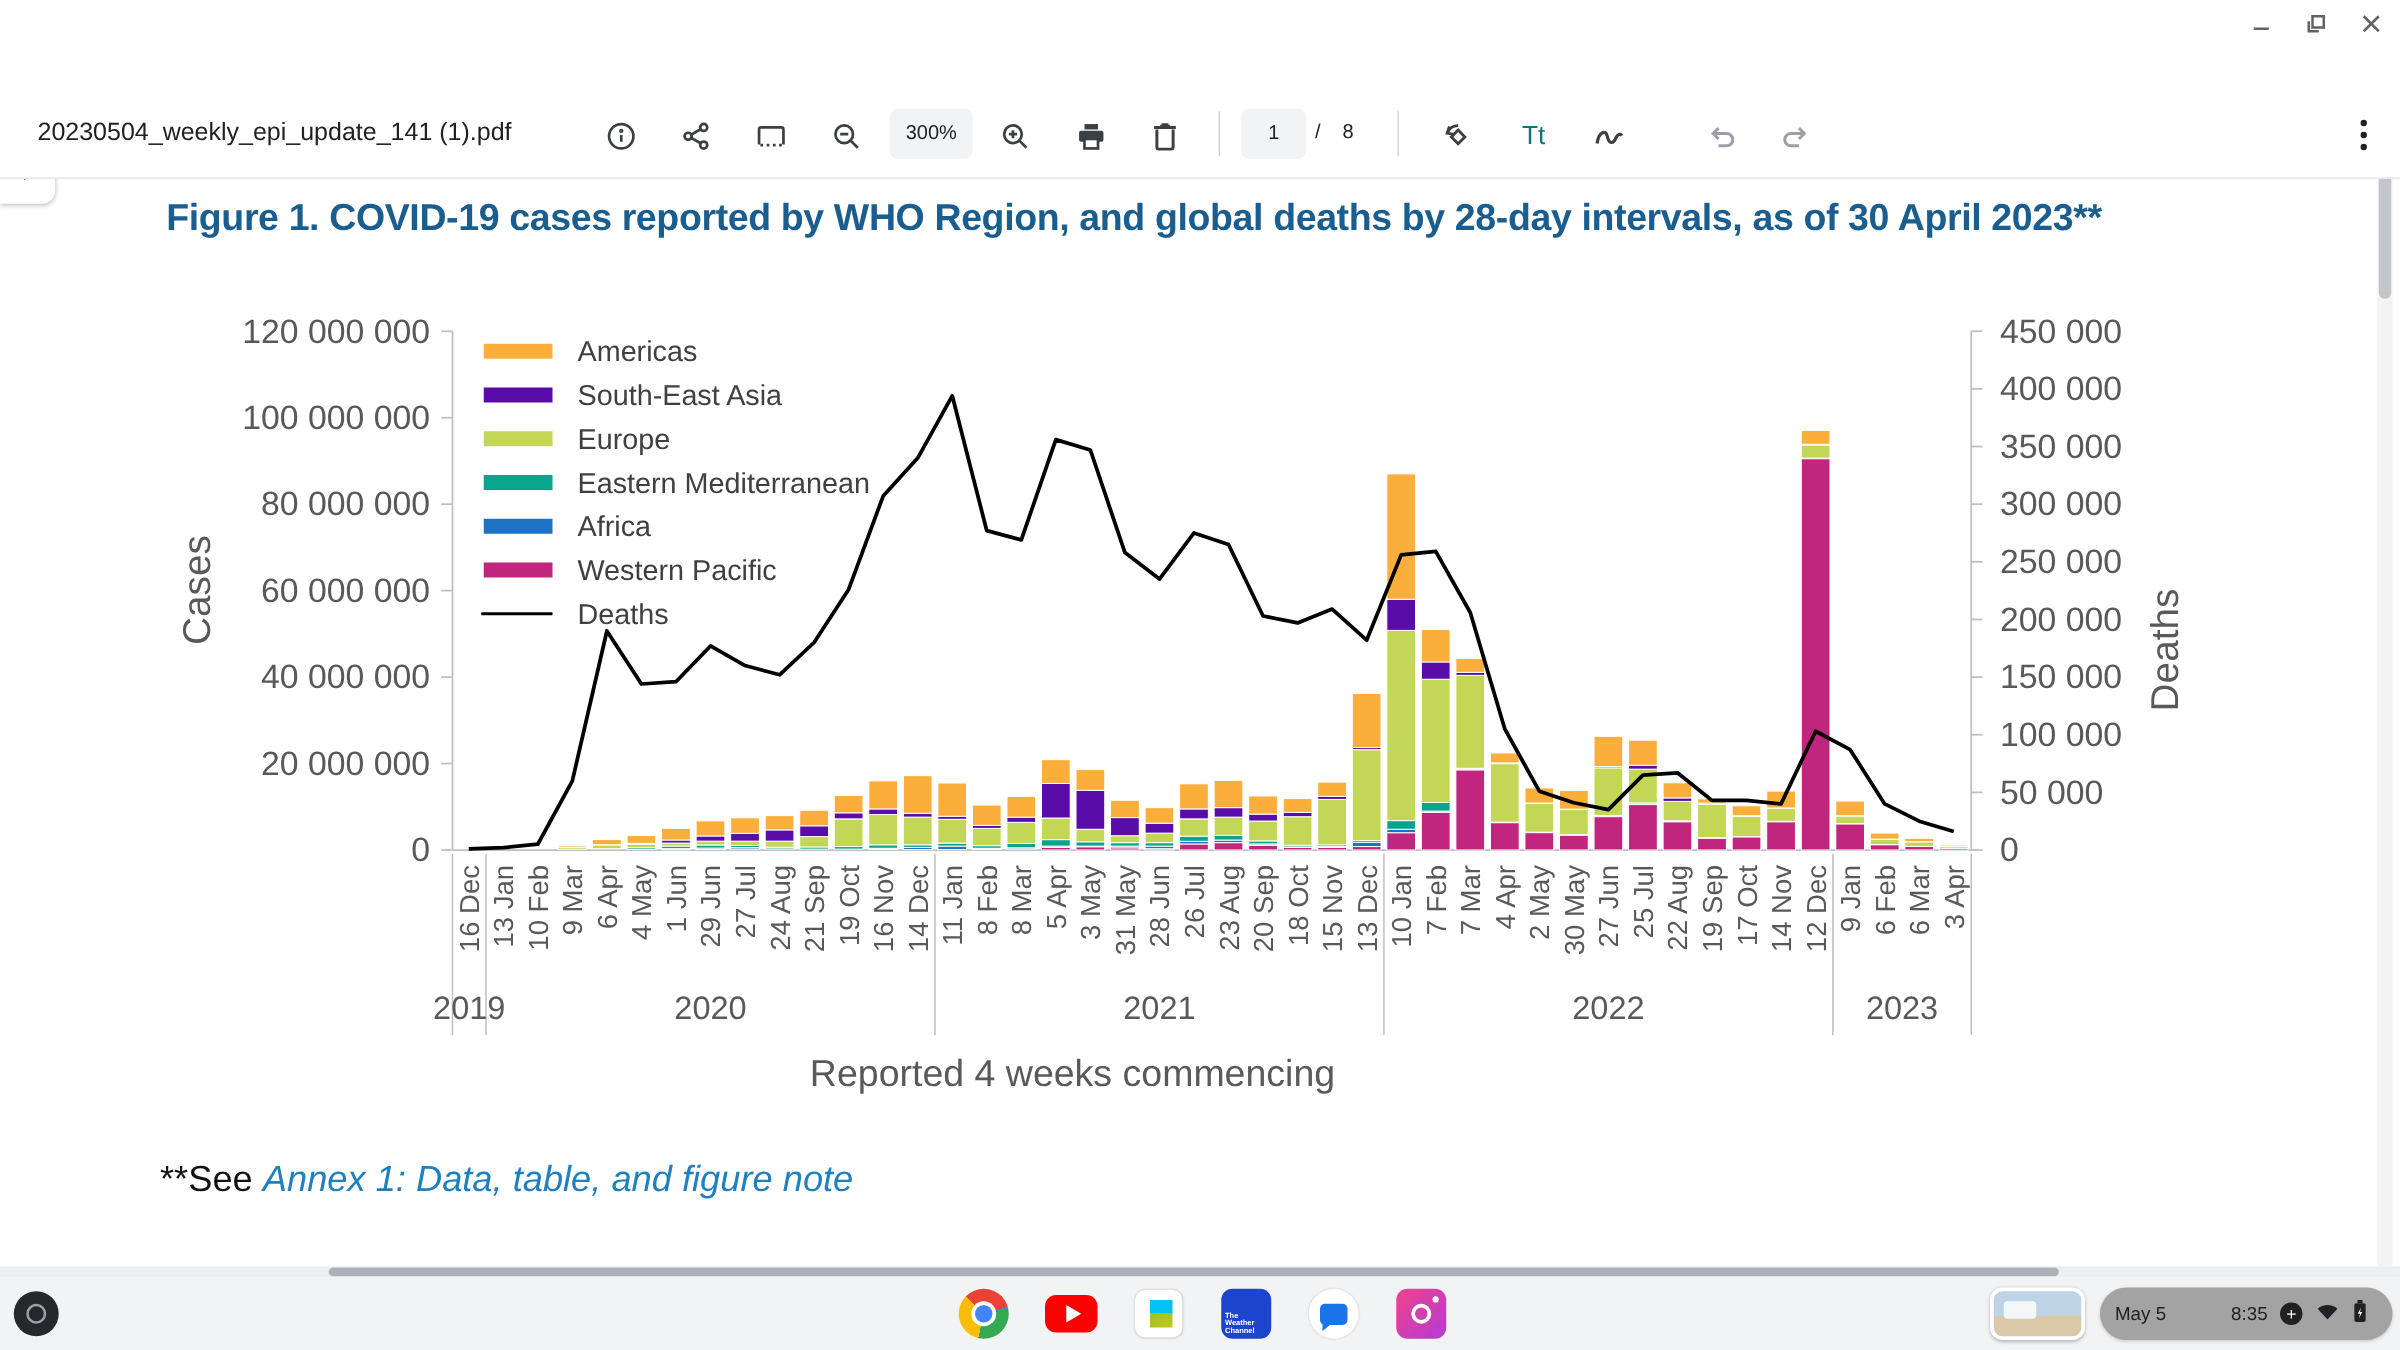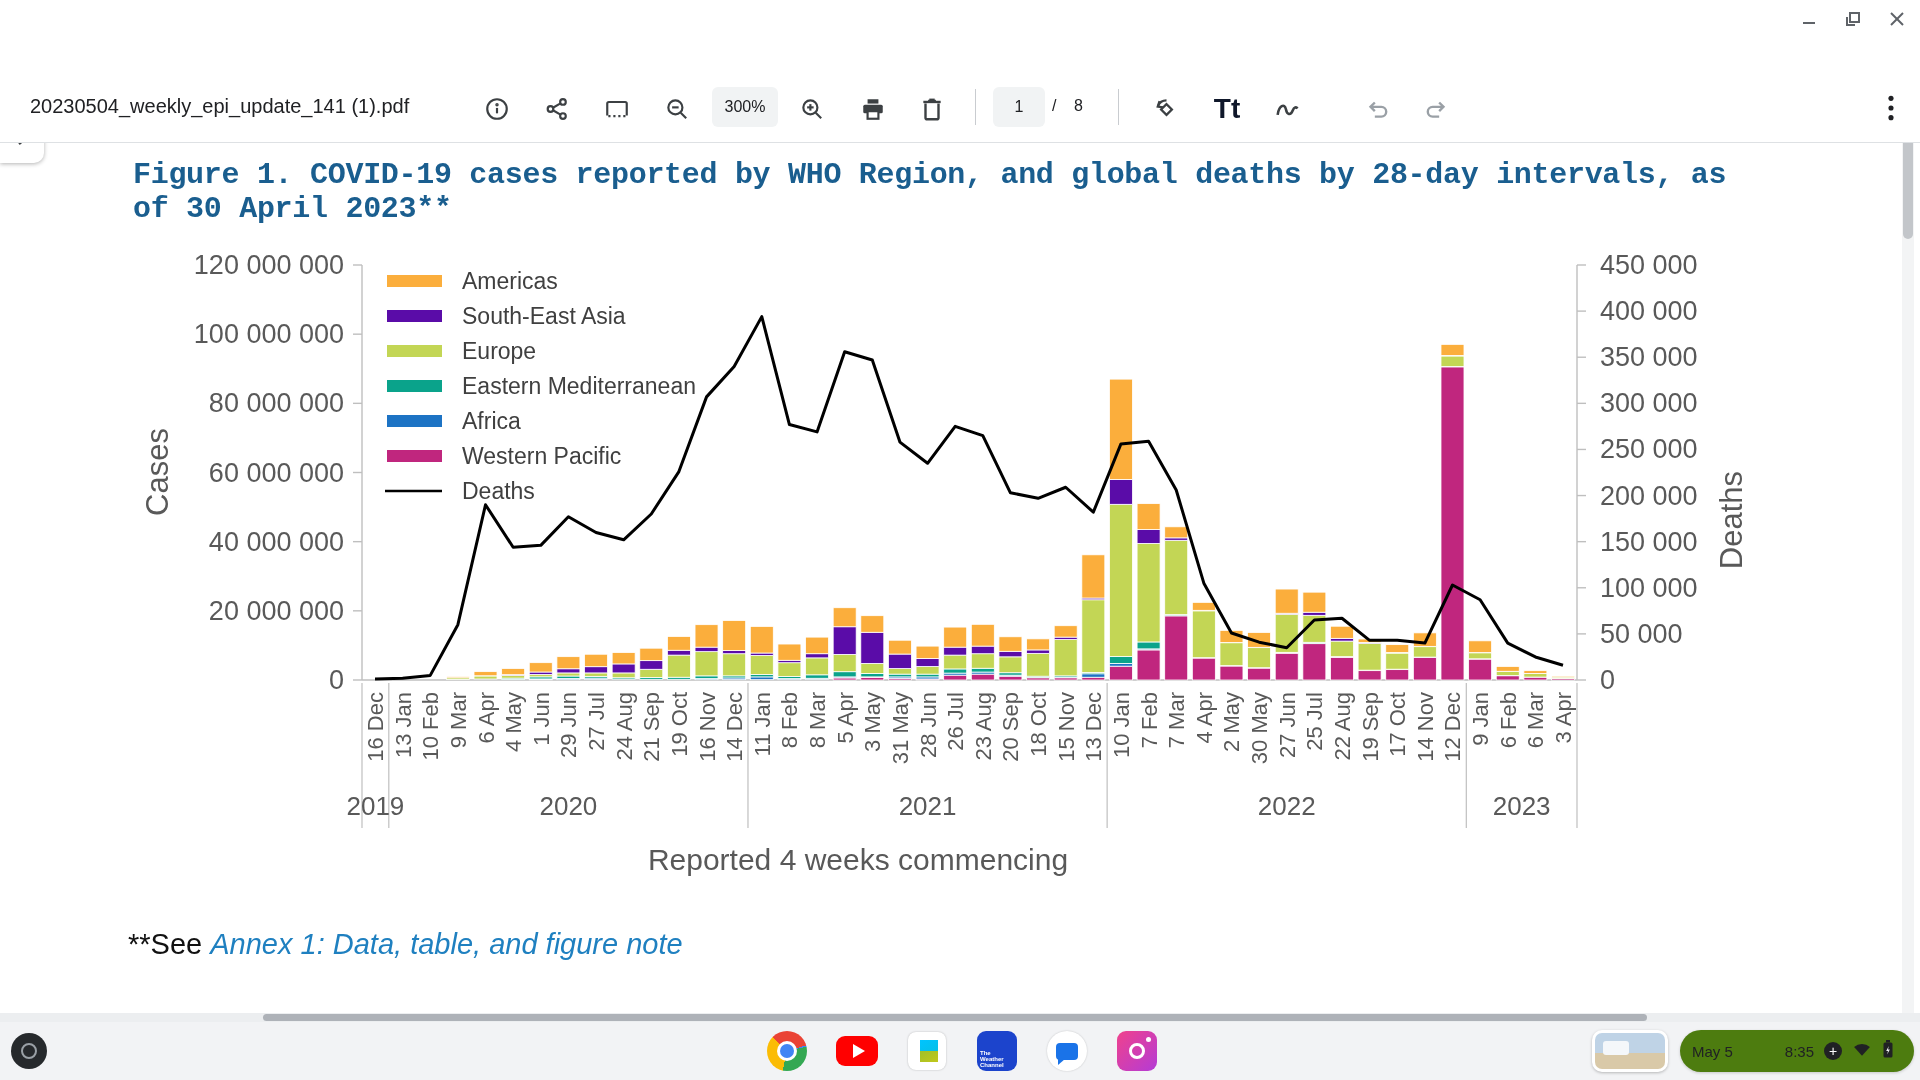--- a/index.html
+++ b/index.html
@@ -16,36 +16,36 @@
   .tb-btn svg { display:block; }
   .zoom-pill { position:absolute; left:712px; top:52px; width:66px; height:40px; background:#F1F3F4;
                border-radius:6px; display:flex; align-items:center; justify-content:center;
                font-size:16px; color:#202124; }
   .page-box { position:absolute; left:993px; top:52px; width:52px; height:40px; background:#F1F3F4;
               border-radius:6px; display:flex; align-items:center; justify-content:center;
               font-size:16px; color:#202124; }
   .page-sep { position:absolute; left:1052px; top:62px; font-size:16px; color:#202124; }
   .page-total { position:absolute; left:1074px; top:62px; font-size:16px; color:#202124; }
   .tb-divider { position:absolute; top:54px; width:1px; height:36px; background:#C9CCD0; }
-  .tt-label { font-weight:bold; font-size:28px; color:#0f172a; }
+  .tt-label { font-weight:normal; font-size:21px; color:#0f766e; }
   .win-controls { position:absolute; right:8px; top:6px; display:flex; gap:14px; z-index:30; }
   .win-btn { width:30px; height:30px; display:flex; align-items:center; justify-content:center; }
   .menu-dots { position:absolute; left:1878px; top:58px; }
 
   
   .content-gap { position:absolute; left:0; top:108px; width:1920px; height:7px; background:#D8DADD; z-index:5; }
   .page-fragment { position:absolute; left:434px; top:108px; width:24px; height:7px; background:#233058; z-index:6; }
   .doc-page { position:absolute; left:0; top:115px; width:1920px; height:898px; background:#fff; z-index:1; }
 
   .sidebar-toggle { position:absolute; left:0; top:116px; width:44px; height:47px; background:#fff;
                     border-radius:0 10px 10px 0; box-shadow:0 1px 4px rgba(0,0,0,0.3);
                     display:flex; align-items:center; justify-content:center; z-index:15; }
 
   .fig-title { position:absolute; left:133px; top:158px; width:1600px; font-size:30px; font-weight:bold;
-               letter-spacing:-0.3px; z-index:4;font-family:Liberation Mono, monospace; }
+               letter-spacing:-0.3px; z-index:4; }
   .x-axis-title { position:absolute; left:628px; top:843px; width:460px; text-align:center;
                   font-size:30px; color:#595959; z-index:4; }
   .footnote { position:absolute; left:128px; top:928px; font-size:29px; color:#111; z-index:4; }
   .footnote .lnk { font-style:italic; }
 
   #chart-svg { position:absolute; left:0; top:0; z-index:3; }
 
   
   .hscroll-track { position:absolute; left:0; top:1013px; width:1920px; height:9px; background:#ECEEF0; z-index:8; }
   .hscroll-thumb { position:absolute; left:263px; top:1px; width:1384px; height:7px; background:#AEB2B8; border-radius:4px; }
@@ -88,21 +88,21 @@
   .ic-media .ring { width:16px; height:16px; border-radius:50%; border:3px solid #fff; }
   .ic-media .dot { position:absolute; right:6px; top:6px; width:5px; height:5px; border-radius:50%; background:#fff; }
 
   .holding-thumb { position:absolute; left:1592px; top:1030px; width:76px; height:42px; background:#fff;
      border-radius:10px; box-shadow:0 1px 3px rgba(0,0,0,.25); padding:3px; z-index:26; }
   .holding-thumb .pic { width:100%; height:100%; border-radius:7px;
      background:linear-gradient(180deg,#BFD3E6 0 55%, #D9C9A8 55% 100%); position:relative; }
   .holding-thumb .pic::after { content:""; position:absolute; left:8px; top:8px; width:26px; height:14px;
      background:#F4F7FA; border-radius:3px; }
 
-  .tray { position:absolute; left:1680px; top:1030px; width:234px; height:42px; background:#4d7c0f;
+  .tray { position:absolute; left:1680px; top:1030px; width:234px; height:42px; background:#a3a3a3;
           border-radius:21px; box-shadow:0 1px 3px rgba(0,0,0,.18); display:flex; align-items:center;
           padding:0 12px; gap:10px; z-index:26; }
   .tray-text { font-size:15px; color:#202124; }
   .plus-circle { width:18px; height:18px; border-radius:50%; background:#202124; color:#fff; font-size:14px;
      line-height:18px; text-align:center; }
 </style>
 </head>
 <body>
 
 <div class="stage">

